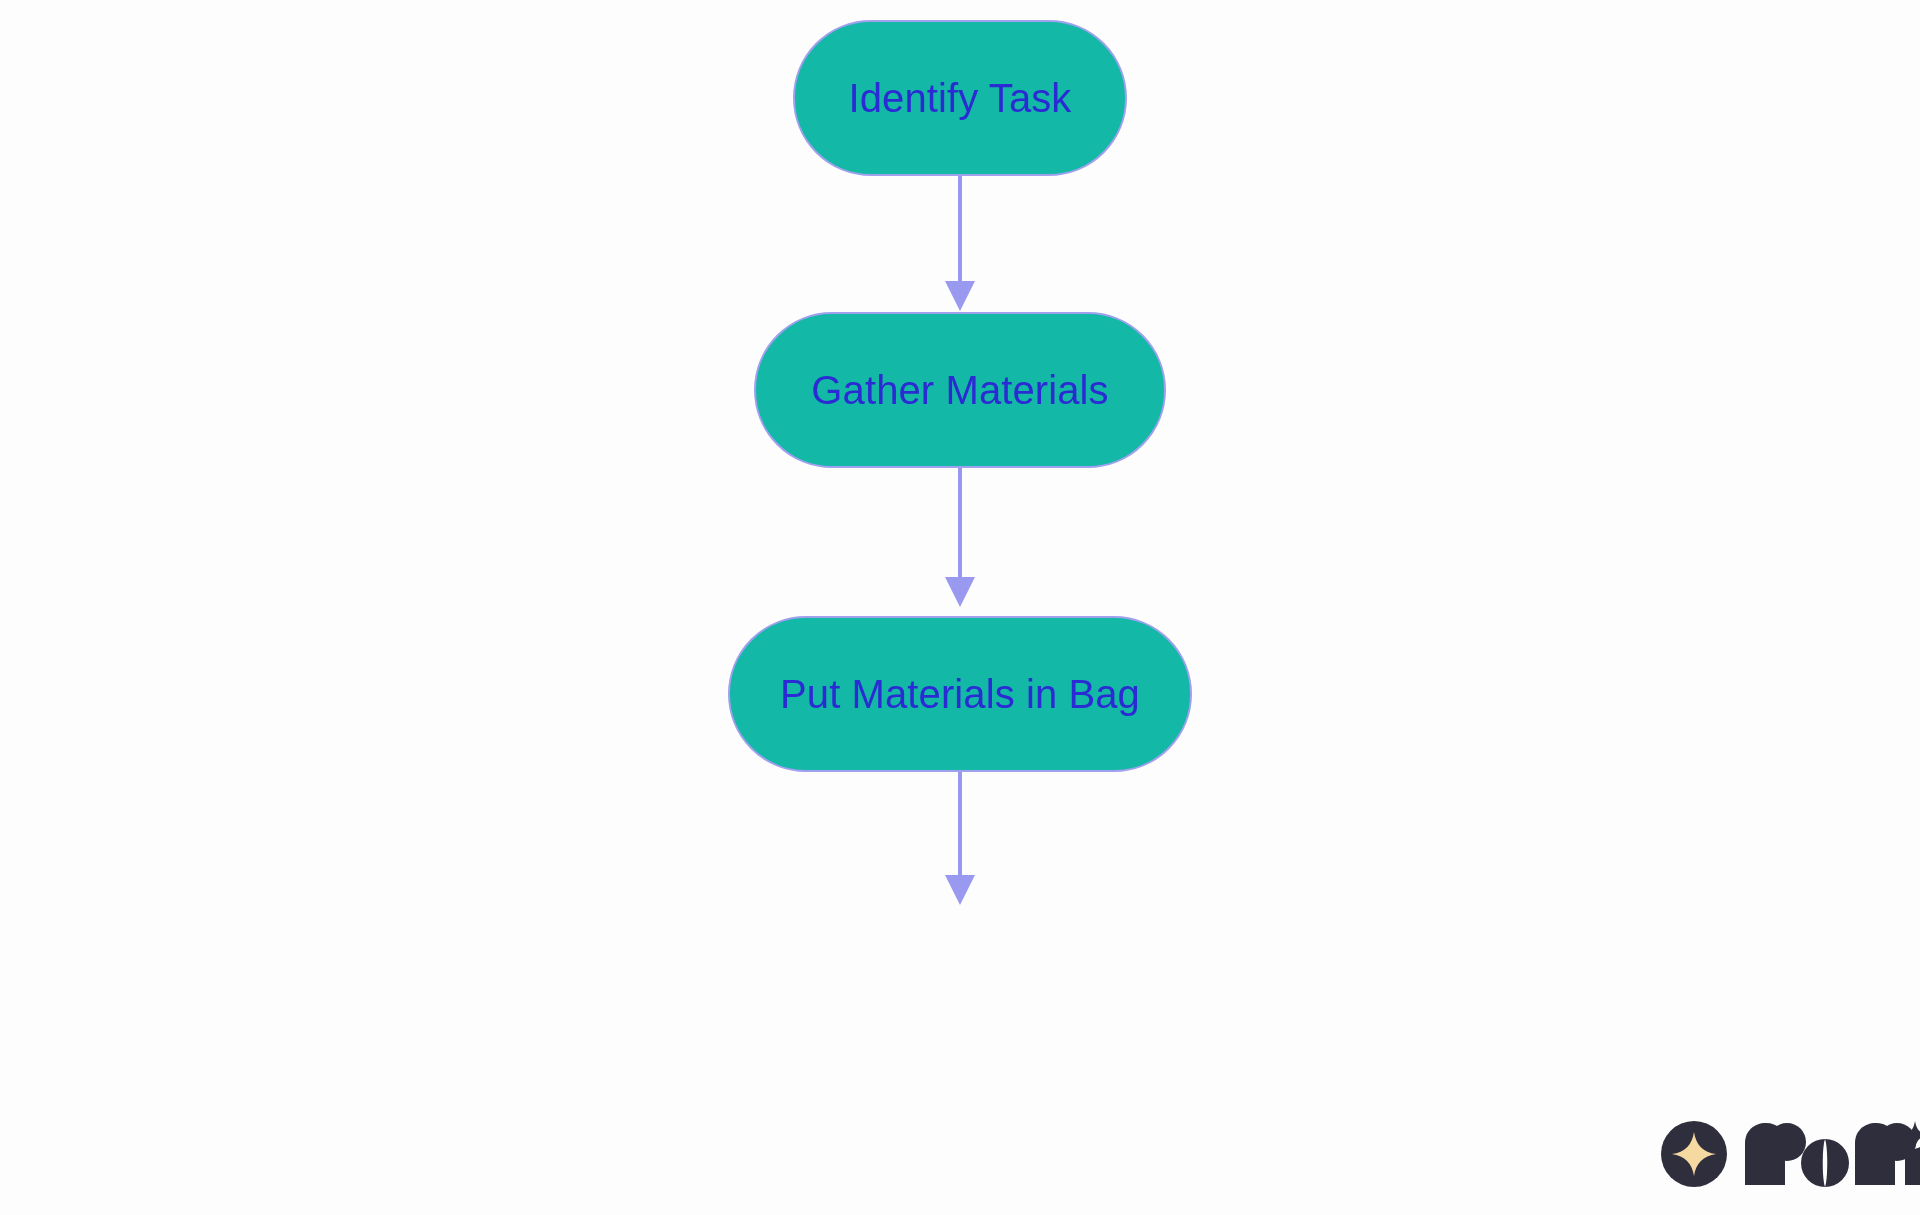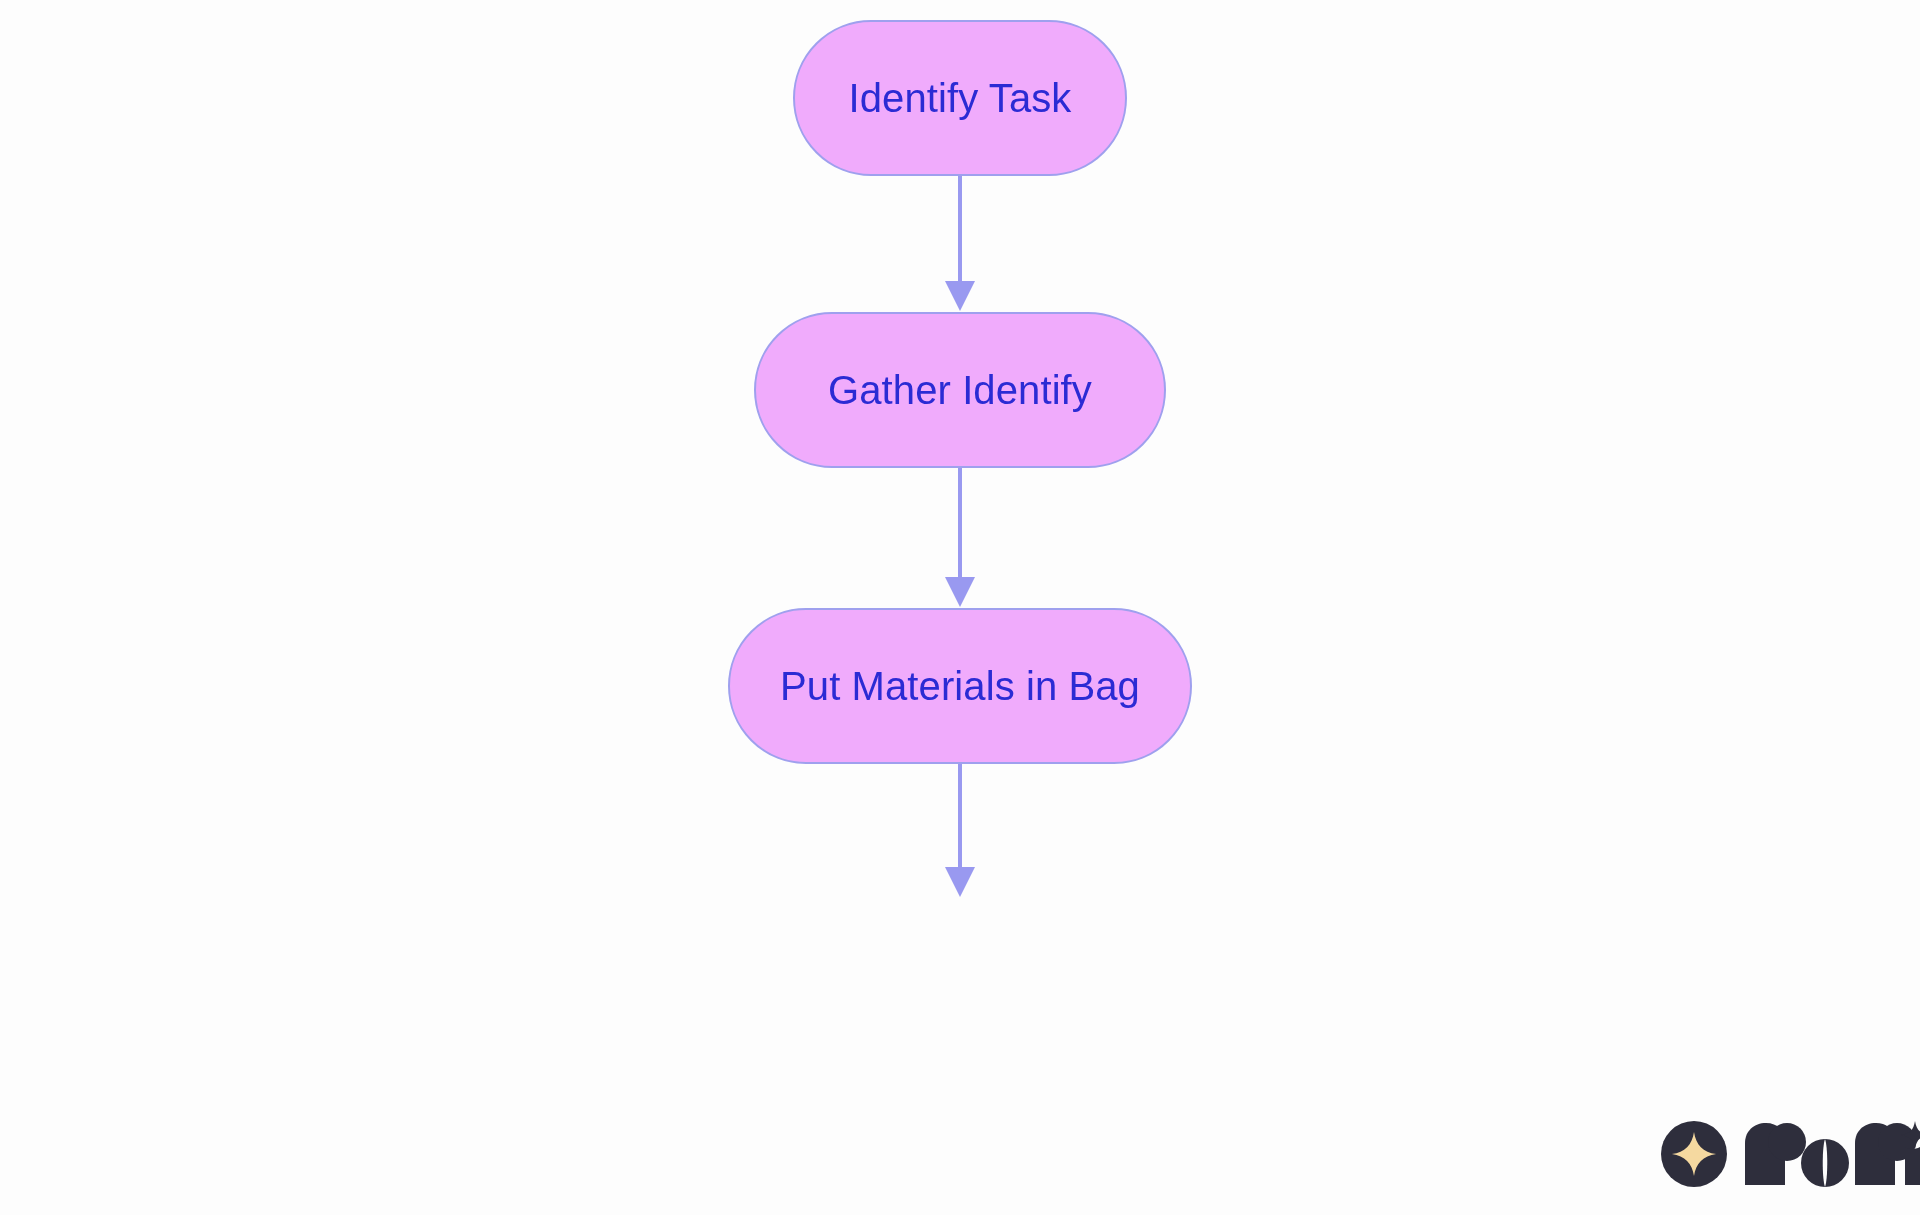--- a/index.html
+++ b/index.html
@@ -30,21 +30,21 @@
     top: 0;
     width: 1920px;
     display: flex;
     flex-direction: column;
     align-items: center;
   }
 
   .node {
     position: relative;
     box-sizing: border-box;
-    background: #f0abfc;
+    background: #14b8a6;
     border: 2px solid #9fa0ee;
     border-radius: 999px;
     display: flex;
     align-items: center;
     justify-content: center;
     color: #2b2bd4;
     font-size: 40px;
     font-weight: 400;
     letter-spacing: 0.1px;
     line-height: 1;
@@ -53,21 +53,21 @@
   }
 
   .node-label {
     display: block;
     color: #2b2bd4;
   }
 
   
   .node-1 { width: 334px; height: 156px; }
   .node-2 { width: 412px; height: 156px; }
-  .node-3 { width: 464px; height: 156px; }
+  .node-3 { width: 464px; height: 156px; margin-top: 8px; }
   .node-4 { width: 374px; height: 160px; }
 
   
   .connector {
     position: relative;
     width: 40px;
     display: flex;
     flex-direction: column;
     align-items: center;
     justify-content: flex-start;
@@ -135,21 +135,21 @@
     <div class="node node-1">
       <span class="node-label">Identify Task</span>
     </div>
 
     <div class="connector connector-1">
       <div class="line"></div>
       <div class="head"></div>
     </div>
 
     <div class="node node-2">
-      <span class="node-label">Gather Identify</span>
+      <span class="node-label">Gather Materials</span>
     </div>
 
     <div class="connector connector-2">
       <div class="line"></div>
       <div class="head"></div>
     </div>
 
     <div class="node node-3">
       <span class="node-label">Put Materials in Bag</span>
     </div>

